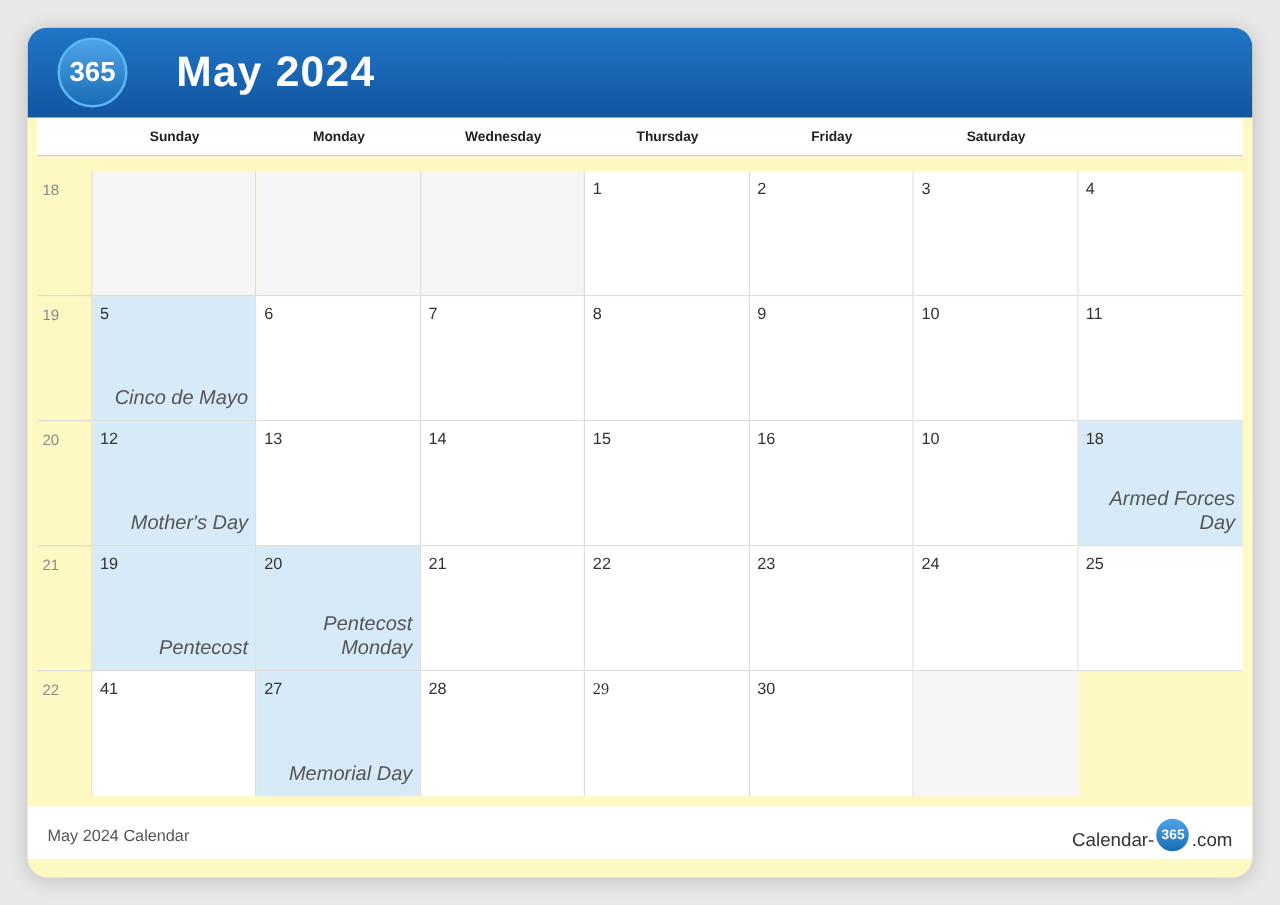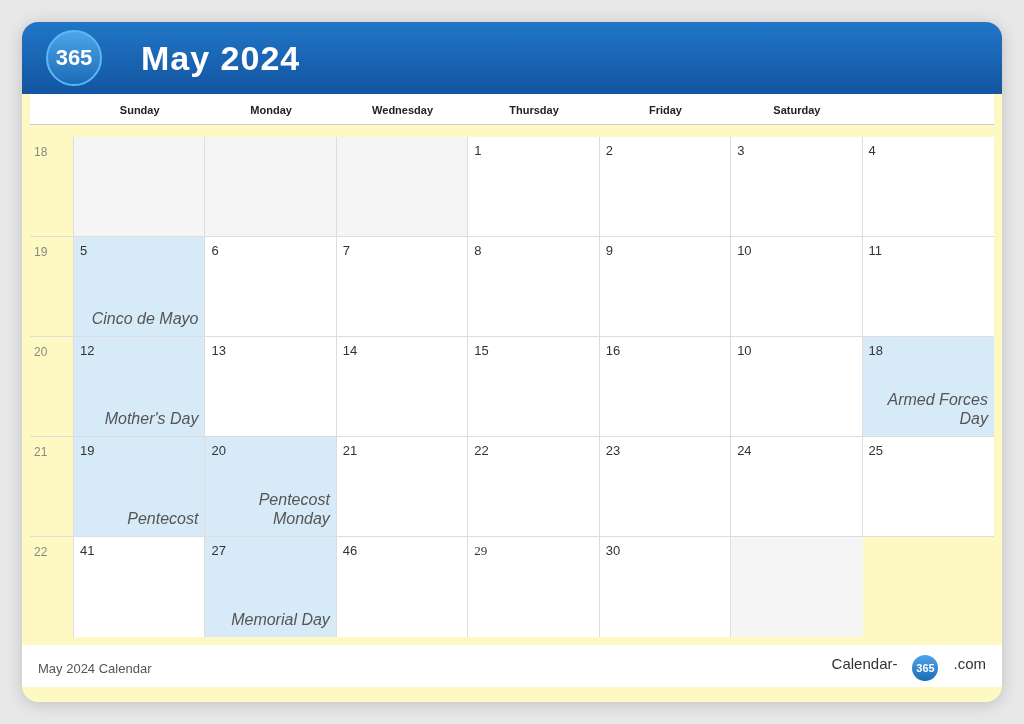--- a/index.html
+++ b/index.html
@@ -121,22 +121,22 @@
       display: flex;
       justify-content: space-between;
       align-items: center;
       padding: 10px 16px 6px 16px;
       font-size: 13px;
       color: #555;
       background: #fff;
     }
     .footer-logo {
       display: flex;
-      align-items: flex-start;
-      gap: 13px;
+      align-items: flex-end;
+      gap: 0;
       font-size: 15px;
       color: #333;
       font-weight: normal;
     }
     .footer-logo-365 {
       background: linear-gradient(180deg, #4fa3e8 0%, #1a6db5 100%);
       border-radius: 50%;
       width: 26px;
       height: 26px;
       display: inline-flex;
@@ -260,21 +260,21 @@
         </div>
         <div class="week-num grid-last-row-wn" style="border-bottom: none;">22</div>
         <div class="day-cell in-month" style="border-bottom: none;">
           <div class="day-num">41</div>
         </div>
         <div class="day-cell in-month highlighted" style="border-bottom: none;">
           <div class="day-num">27</div>
           <div class="event-label">Memorial Day</div>
         </div>
         <div class="day-cell in-month" style="border-bottom: none;">
-          <div class="day-num">46</div>
+          <div class="day-num">28</div>
         </div>
         <div class="day-cell in-month" style="border-bottom: none; font-family: Liberation Serif, serif;">
           <div class="day-num">29</div>
         </div>
         <div class="day-cell in-month" style="border-bottom: none;">
           <div class="day-num">30</div>
         </div>
         <div class="day-cell last-col" style="border-bottom: none;"></div>
       </div>
   </div>

